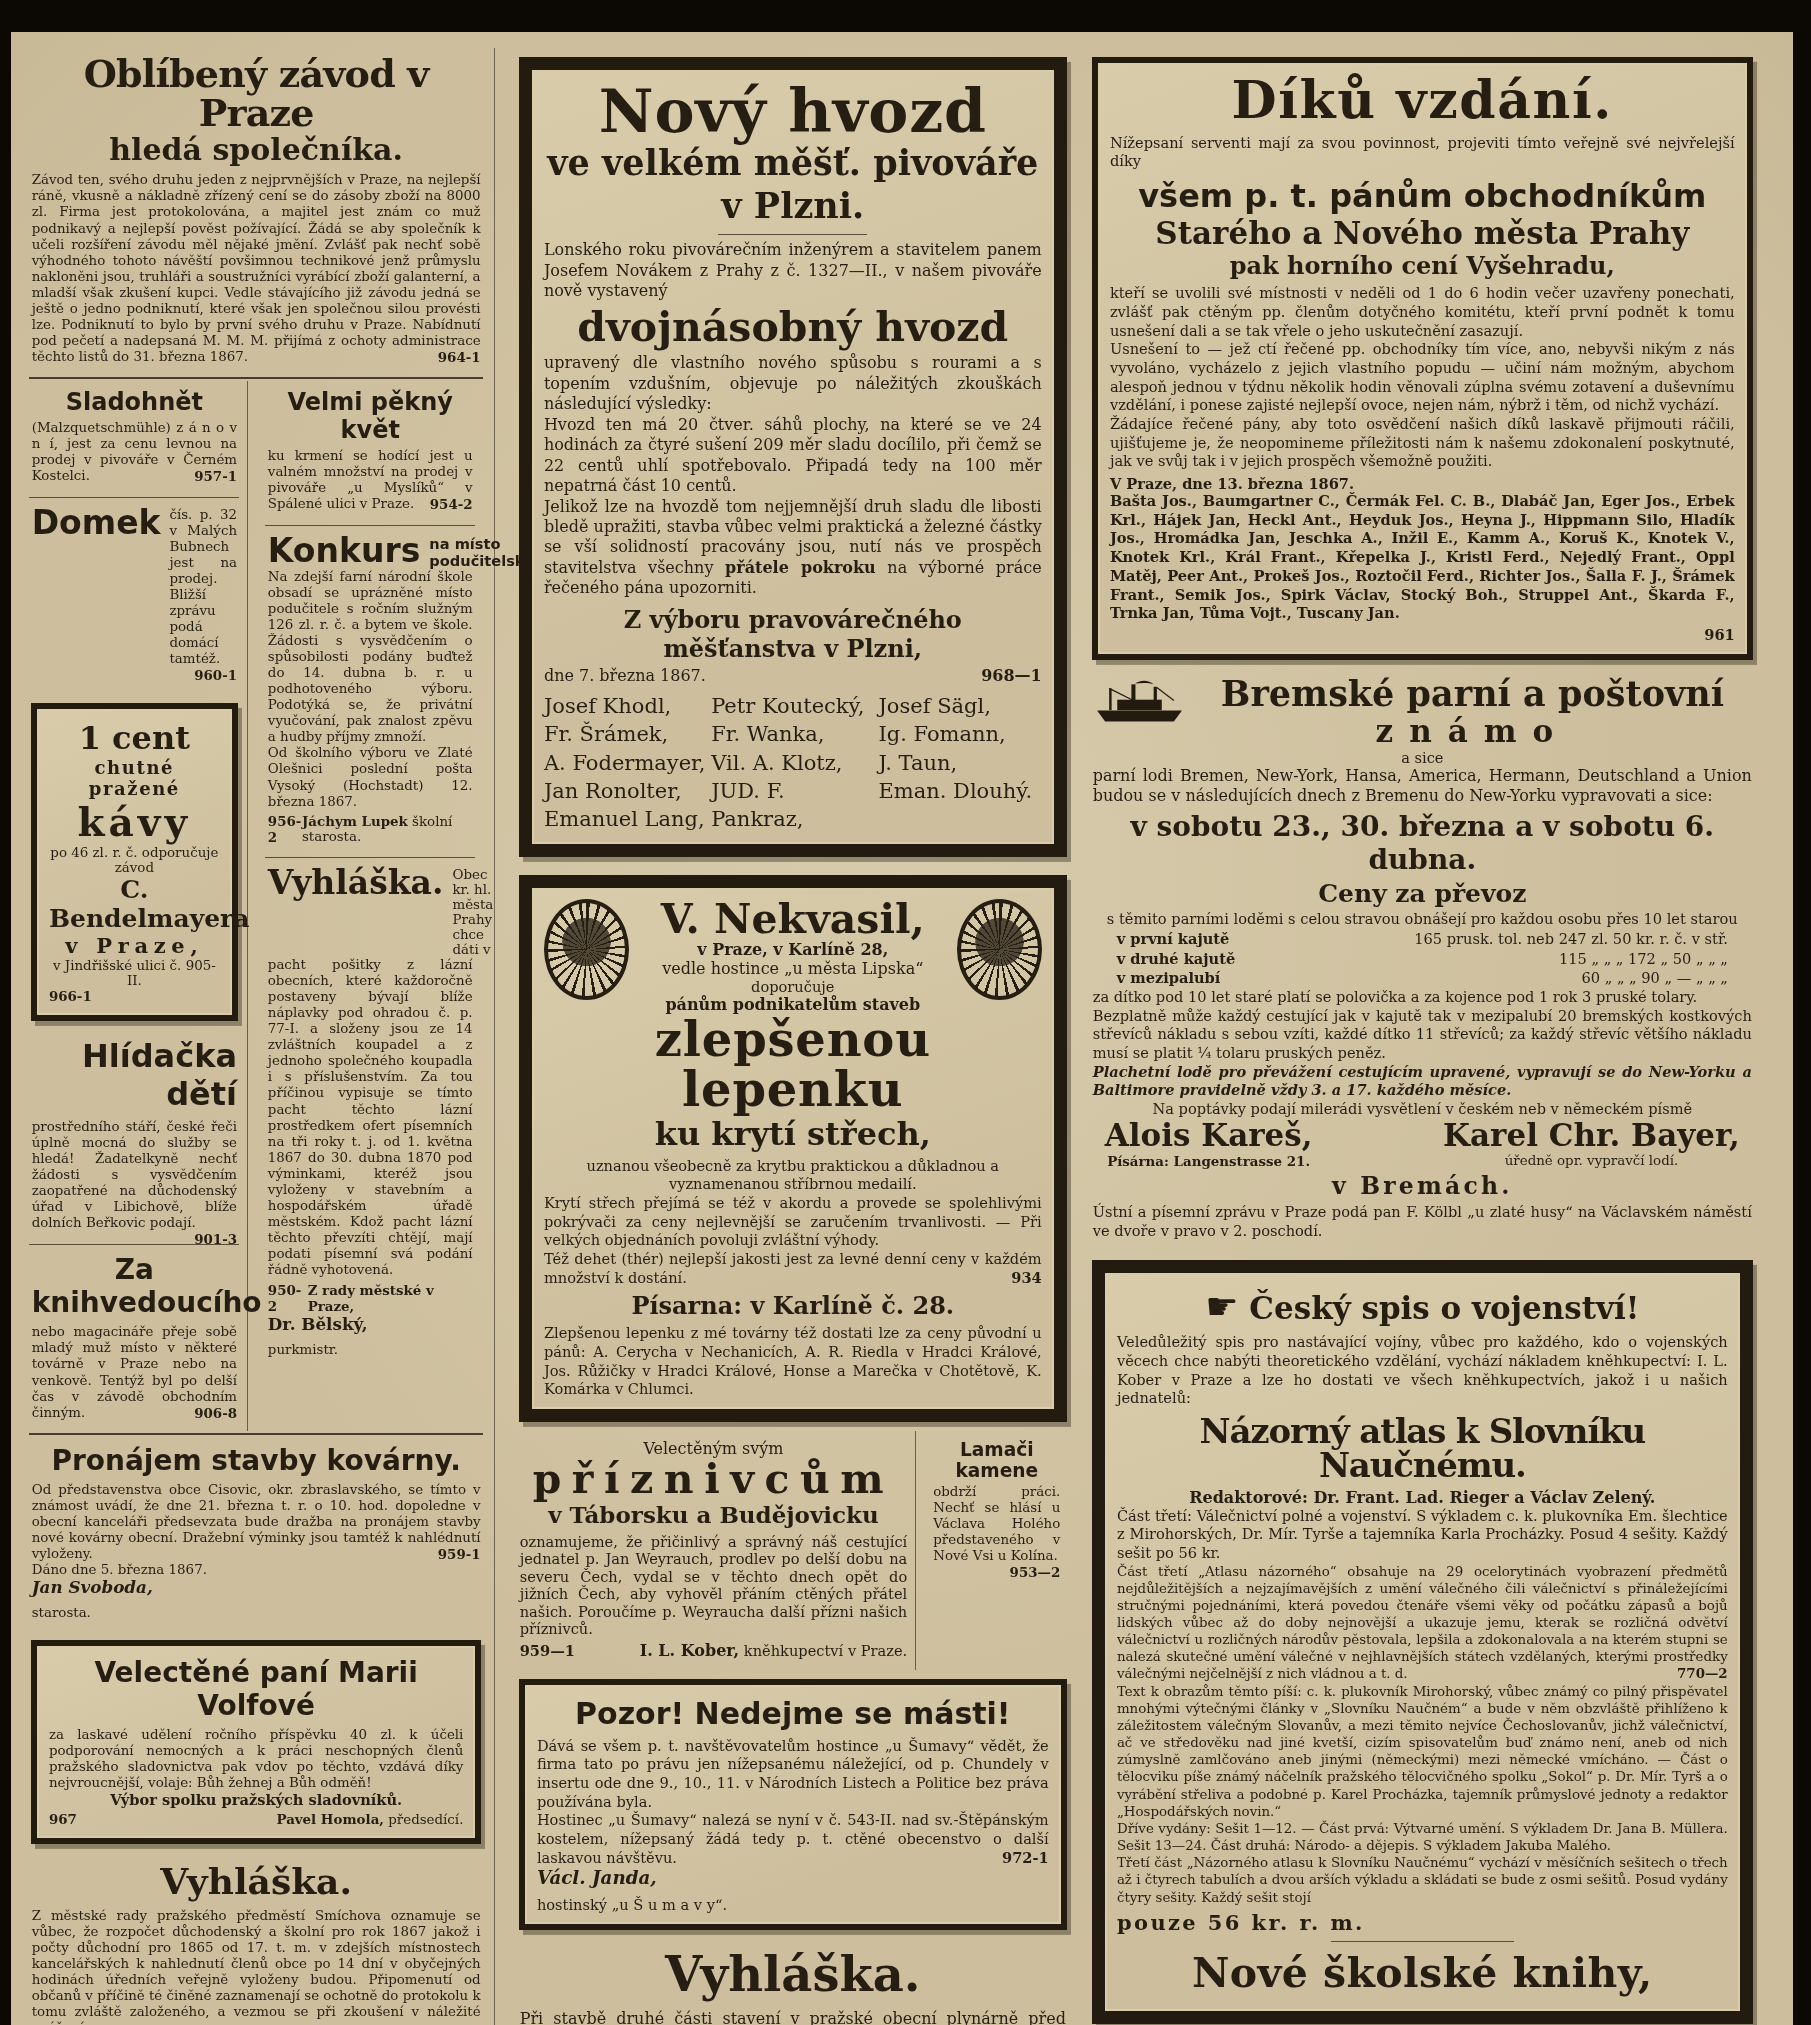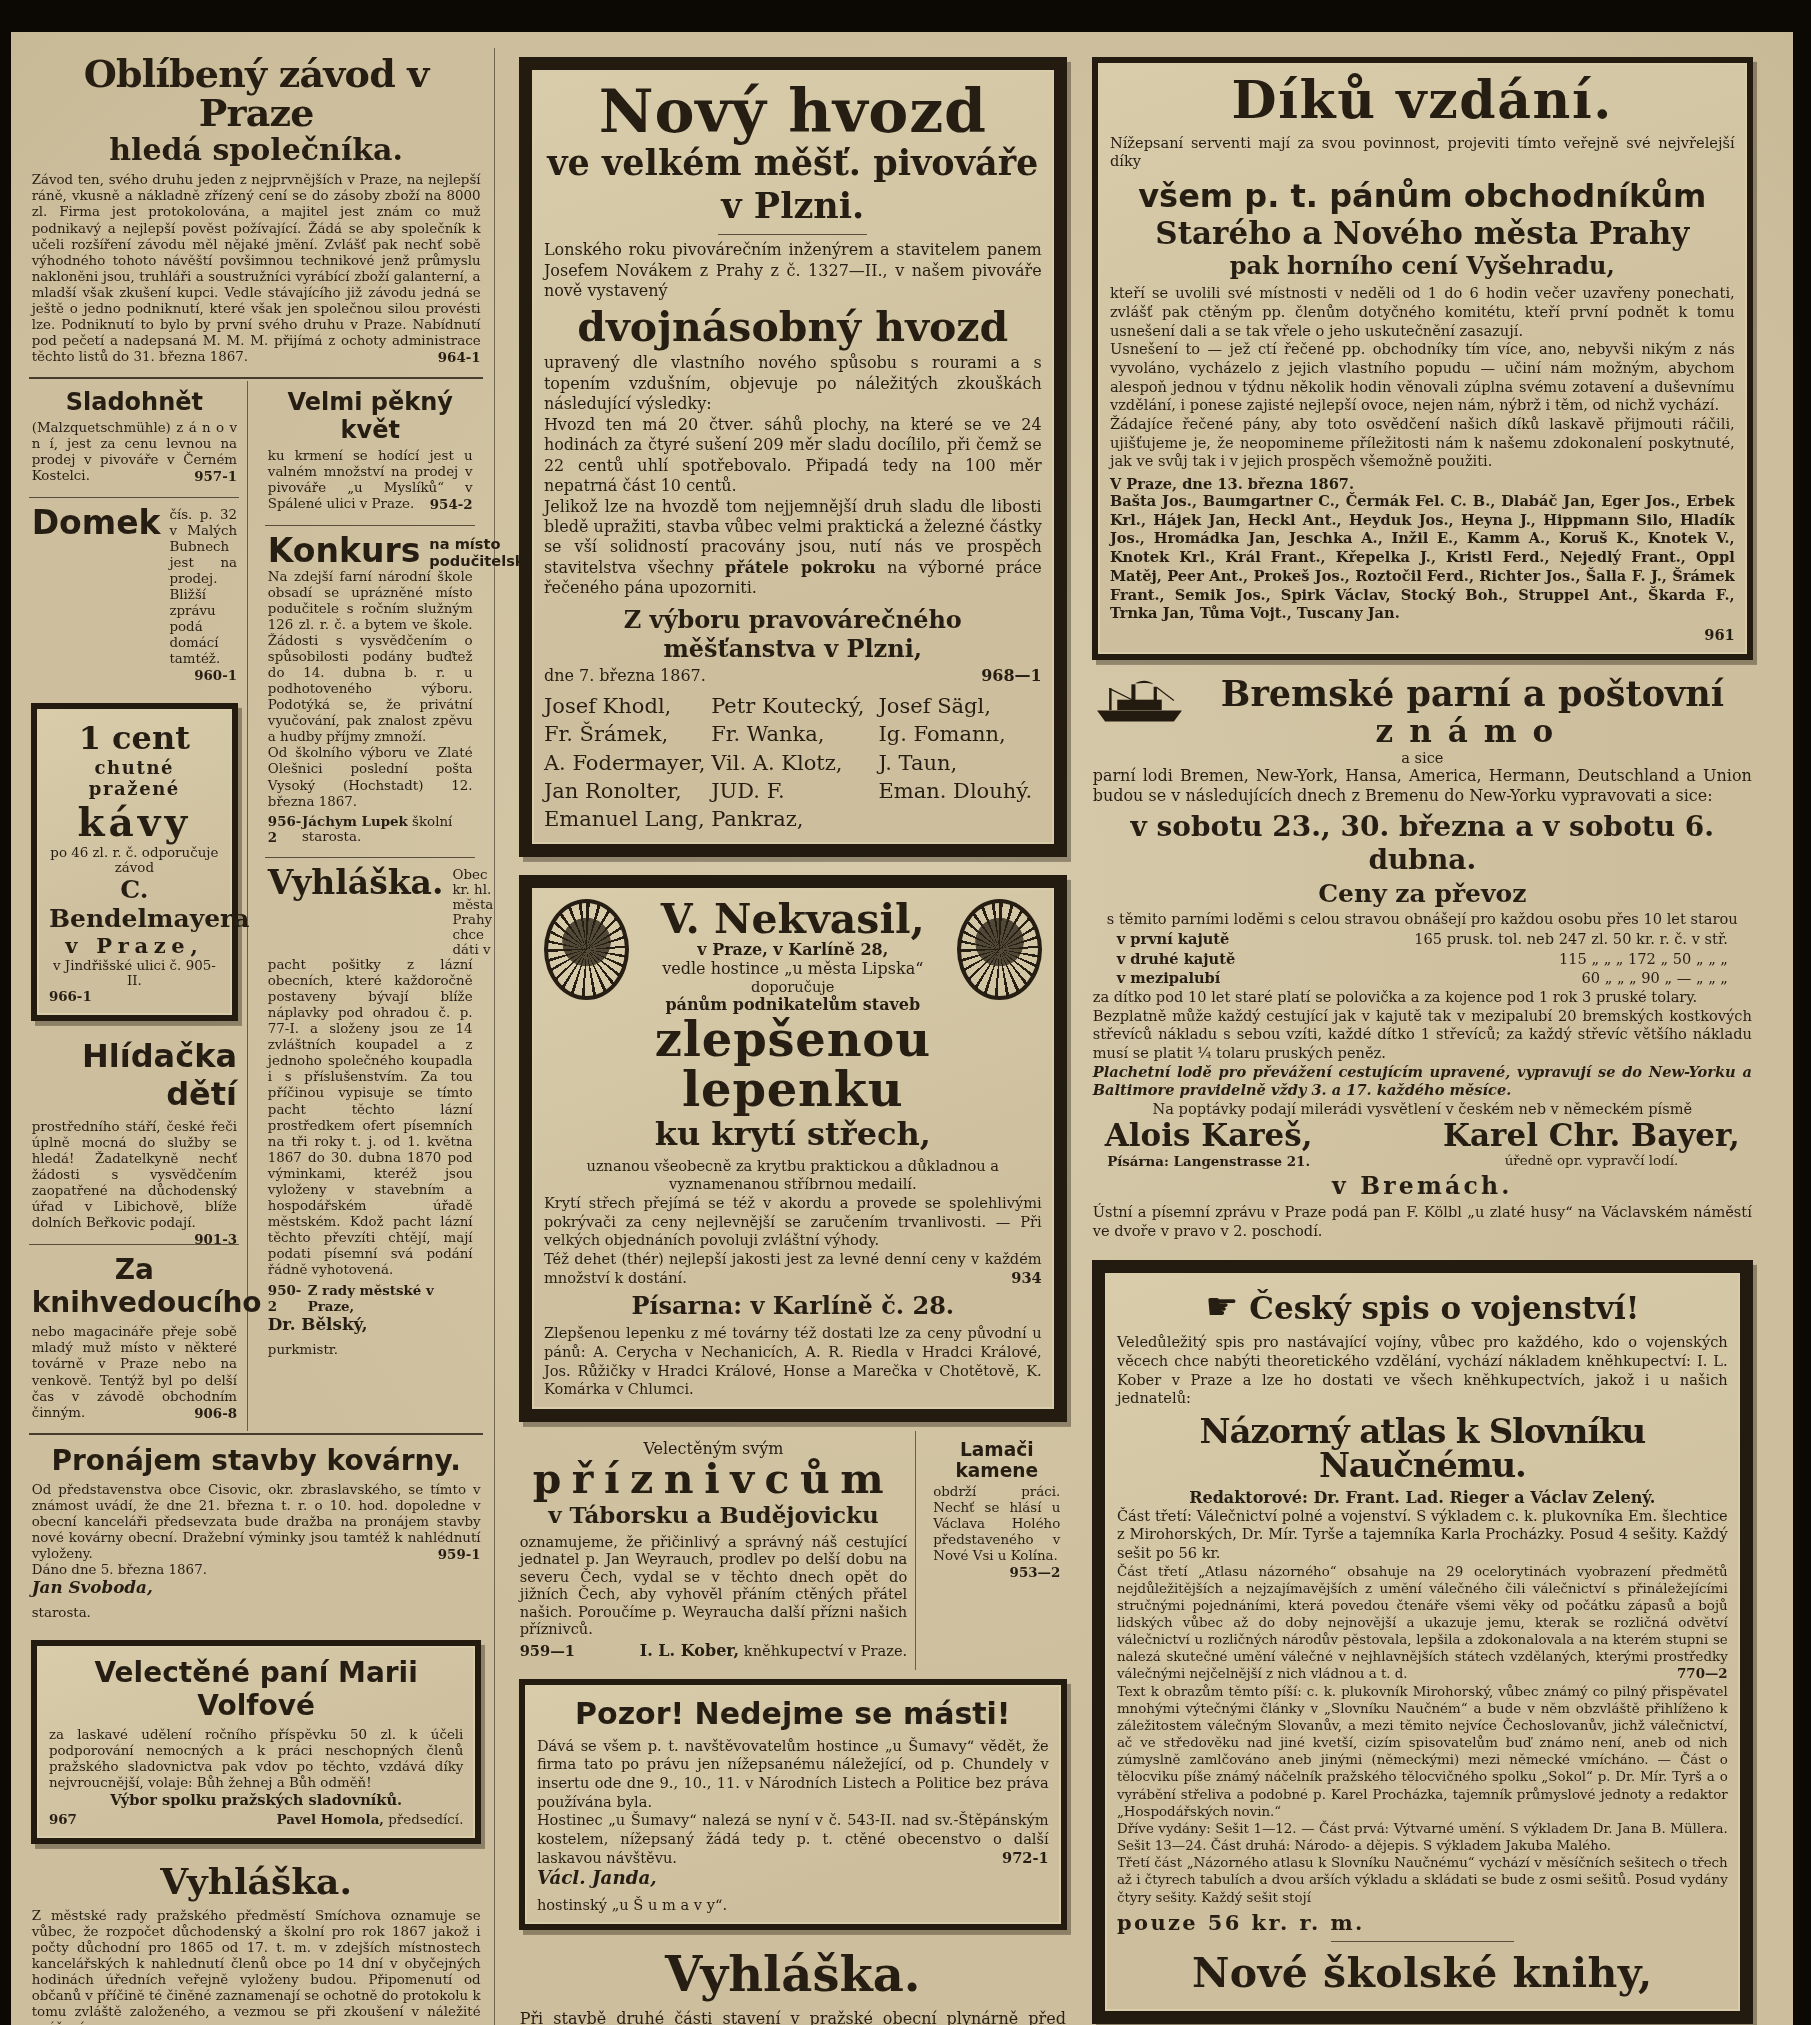--- a/index.html
+++ b/index.html
@@ -189,21 +189,21 @@
         <p class="jtext t33"><span>Od představenstva obce Cisovic, okr. zbraslavského, se tímto v známost uvádí, že dne 21. března t. r. o 10. hod. dopoledne v obecní kanceláři předsevzata bude dražba na pronájem stavby nové kovárny obecní. Dražební výminky jsou tamtéž k nahlédnutí vyloženy.</span> <span class="ref b">959-1</span></p>
         <div class="t33">Dáno dne 5. března 1867.</div>
         <div class="sig t33">
           <span class="nm i">Jan Svoboda,</span>
           <span>starosta.</span>
         </div>
       </div>
 
       <div class="frame">
         <div class="h-mid sans">Velectěné paní Marii Volfové</div>
-        <p class="jtext t33">za laskavé udělení ročního příspěvku 50 zl. k účeli podporování nemocných a k práci neschopných členů pražského sladovnictva pak vdov po těchto, vzdává díky nejvroucnější, volaje: Bůh žehnej a Bůh odměň!</p>
+        <p class="jtext t33">za laskavé udělení ročního příspěvku 40 zl. k účeli podporování nemocných a k práci neschopných členů pražského sladovnictva pak vdov po těchto, vzdává díky nejvroucnější, volaje: Bůh žehnej a Bůh odměň!</p>
         <div class="c t36 b">Výbor spolku pražských sladovníků.</div>
         <div class="meta-row t33">
           <span class="b">967</span>
           <span><span class="b">Pavel Homola,</span> <span>předsedící.</span></span>
         </div>
       </div>
 
       <div class="sect">
         <div class="h-vyh">Vyhláška.</div>
         <p class="jtext t33">Z městské rady pražského předměstí Smíchova oznamuje se vůbec, že rozpočet důchodenský a školní pro rok 1867 jakož i počty důchodní pro 1865 od 17. t. m. v zdejších místnostech kancelářských k nahlednutí členů obce po 14 dní v obyčejných hodinách úředních veřejně vyloženy budou. Připomenutí od občanů v příčině té činěné zaznamenají se ochotně do protokolu k tomu zvláště založeného, a vezmou se při zkoušení v náležité uvážení.</p>
@@ -350,21 +350,21 @@
           <div class="fr">
               <span class="fl">v druhé kajutě</span>
               <span>115 „ „ „ 172 „ 50 „ „ „</span>
             </div>
           <div class="fr">
               <span class="fl">v mezipalubí</span>
               <span>60 „ „ „ 90 „ — „ „ „</span>
             </div>
         </div>
         <p class="jtext t36 lh">za dítko pod 10 let staré platí se polovička a za kojence pod 1 rok 3 pruské tolary.</p>
-        <p class="jtext t36 lh">Bezplatně může každý cestující jak v kajutě tak v mezipalubí 20 bremských kostkových střevíců nákladu s sebou vzíti, každé dítko 1 střevíců; za každý střevíc většího nákladu musí se platit ¼ tolaru pruských peněz.</p>
+        <p class="jtext t36 lh">Bezplatně může každý cestující jak v kajutě tak v mezipalubí 20 bremských kostkových střevíců nákladu s sebou vzíti, každé dítko 11 střevíců; za každý střevíc většího nákladu musí se platit ¼ tolaru pruských peněz.</p>
         <p class="jtext t36 lh b i">Plachetní lodě pro převážení cestujícím upravené, vypravují se do New-Yorku a Baltimore pravidelně vždy 3. a 17. každého měsíce.</p>
         <p class="c t36">Na poptávky podají milerádi vysvětlení v českém neb v německém písmě</p>
         <div style="display:flex;justify-content:space-between;padding:0 12px;">
           <div class="c">
             <div class="h-agent">Alois Kareš,</div>
             <div class="t33 b">Písárna: Langenstrasse 21.</div>
           </div>
           <div class="c">
             <div class="h-agent">Karel Chr. Bayer,</div>
             <div class="t33">úředně opr. vypravčí lodí.</div>

